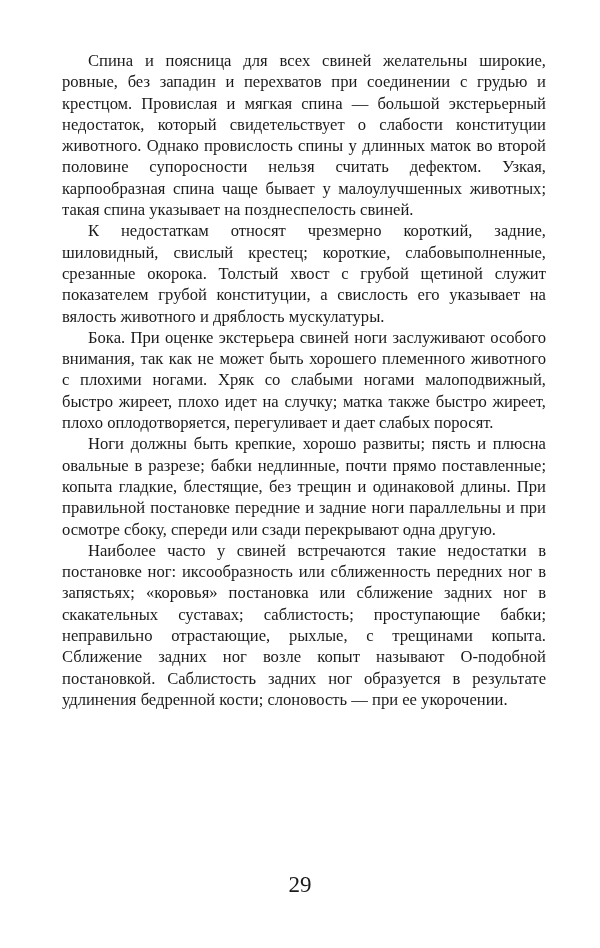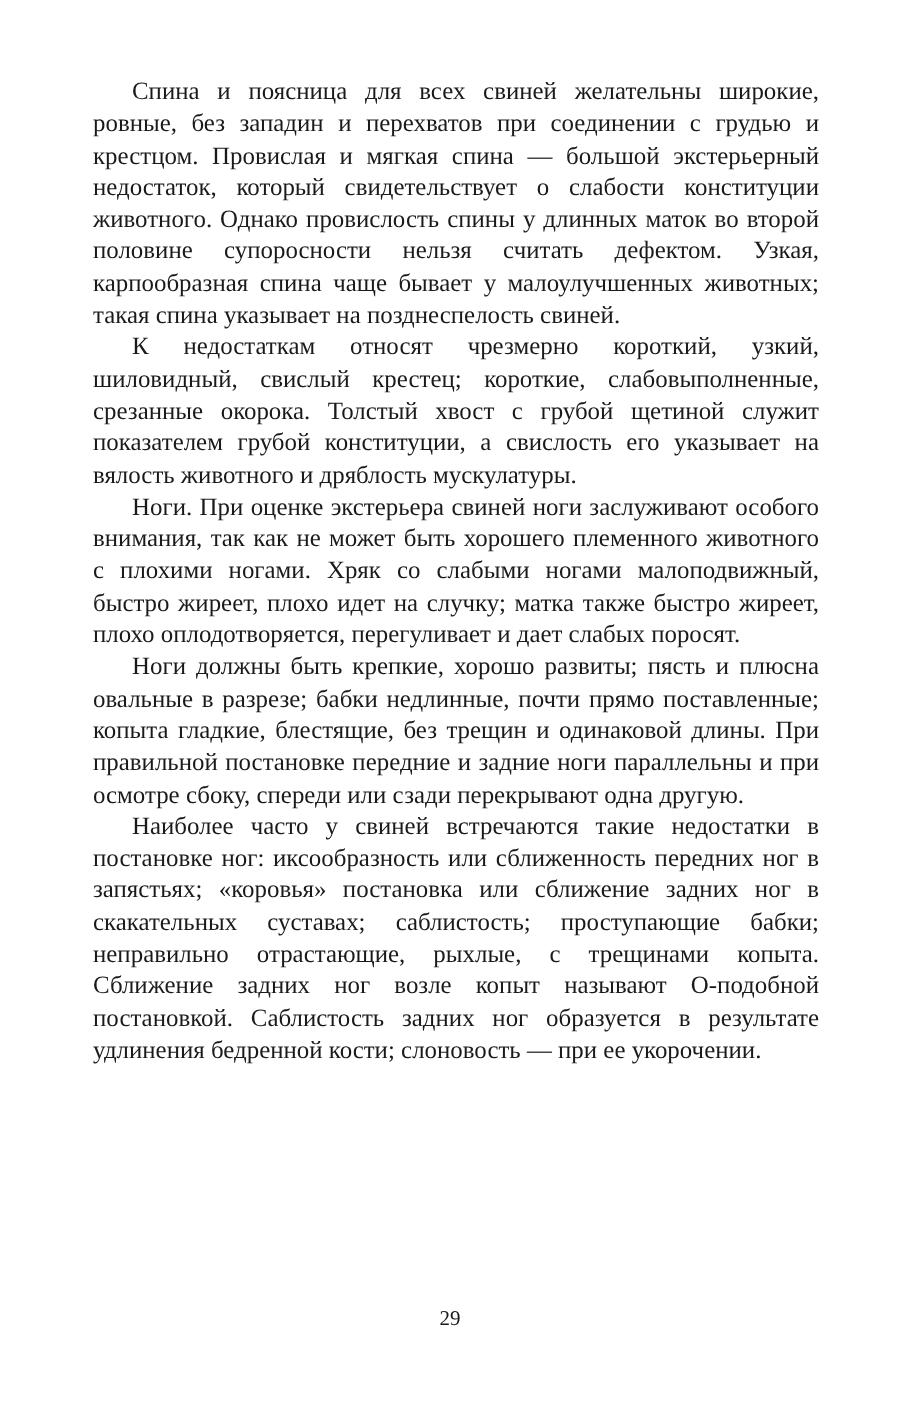--- a/index.html
+++ b/index.html
@@ -19,36 +19,36 @@
   .page p { margin: 0; text-indent: 0; }
   .page p.indent { text-indent: 26px; }
   .page .term { font-weight: normal; }
   .page-number {
     position: absolute;
     left: 0;
     width: 600px;
     top: 872px;
     text-align: center;
     font-family: "Liberation Serif", serif;
-    font-size: 14px;
+    font-size: 23px;
     color: #1a1a1a;
   }
 </style>
 </head>
 <body>
 
 <div class="page">
   <p class="indent">
     <span class="term">Спина и поясница</span><span> для всех свиней желательны широкие, ровные, без западин и перехватов при соединении с грудью и крестцом. Провислая и мягкая спина — большой экстерьерный недостаток, который свидетельствует о слабости конституции животного. Однако провислость спины у длинных маток во второй половине супоросности нельзя считать дефектом. Узкая, карпообразная спина чаще бывает у малоулучшенных животных; такая спина указывает на позднеспелость свиней.</span>
   </p>
   <p class="indent">
-    <span>К недостаткам относят чрезмерно короткий, узкий, шиловидный, свислый крестец; короткие, слабовыполненные, срезанные окорока. Толстый хвост с грубой щетиной служит показателем грубой конституции, а свислость его указывает на вялость животного и дряблость мускулатуры.</span>
+    <span>К недостаткам относят чрезмерно короткий, задние, шиловидный, свислый крестец; короткие, слабовыполненные, срезанные окорока. Толстый хвост с грубой щетиной служит показателем грубой конституции, а свислость его указывает на вялость животного и дряблость мускулатуры.</span>
   </p>
   <p class="indent">
-    <span class="term">Ноги.</span><span> При оценке экстерьера свиней ноги заслуживают особого внимания, так как не может быть хорошего племенного животного с плохими ногами. Хряк со слабыми ногами малоподвижный, быстро жиреет, плохо идет на случку; матка также быстро жиреет, плохо оплодотворяется, перегуливает и дает слабых поросят.</span>
+    <span class="term">Бока.</span><span> При оценке экстерьера свиней ноги заслуживают особого внимания, так как не может быть хорошего племенного животного с плохими ногами. Хряк со слабыми ногами малоподвижный, быстро жиреет, плохо идет на случку; матка также быстро жиреет, плохо оплодотворяется, перегуливает и дает слабых поросят.</span>
   </p>
   <p class="indent">
     <span>Ноги должны быть крепкие, хорошо развиты; пясть и плюсна овальные в разрезе; бабки недлинные, почти прямо поставленные; копыта гладкие, блестящие, без трещин и одинаковой длины. При правильной постановке передние и задние ноги параллельны и при осмотре сбоку, спереди или сзади перекрывают одна другую.</span>
   </p>
   <p class="indent">
     <span>Наиболее часто у свиней встречаются такие недостатки в постановке ног: иксообразность или сближенность передних ног в запястьях; «коровья» постановка или сближение задних ног в скакательных суставах; саблистость; проступающие бабки; неправильно отрастающие, рыхлые, с трещинами копыта. Сближение задних ног возле копыт называют О-подобной постановкой. Саблистость задних ног образуется в результате удлинения бедренной кости; слоновость — при ее укорочении.</span>
   </p>
 </div>
 
 <div class="page-number">29</div>

